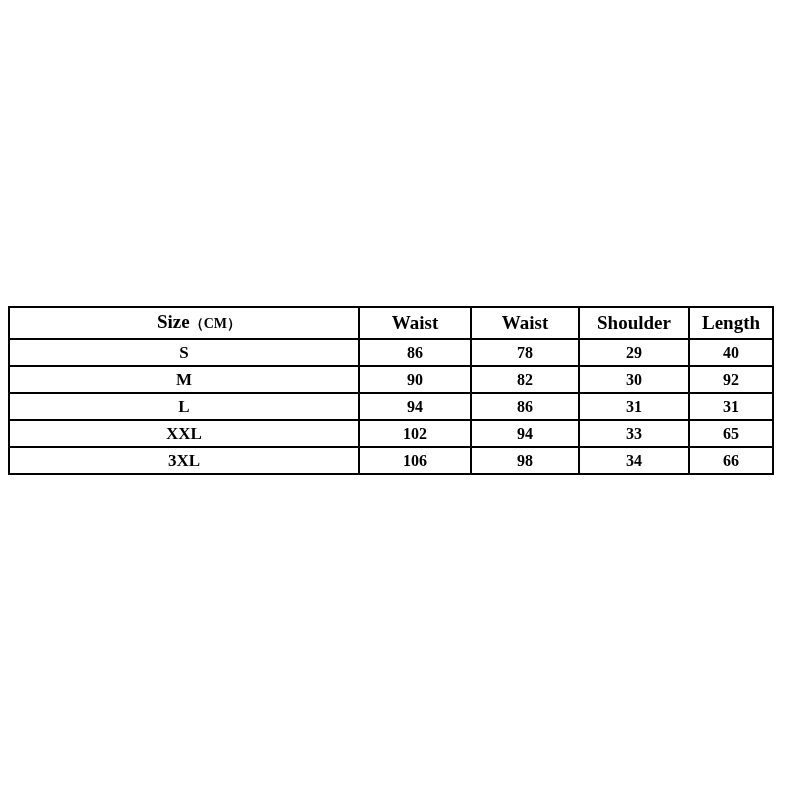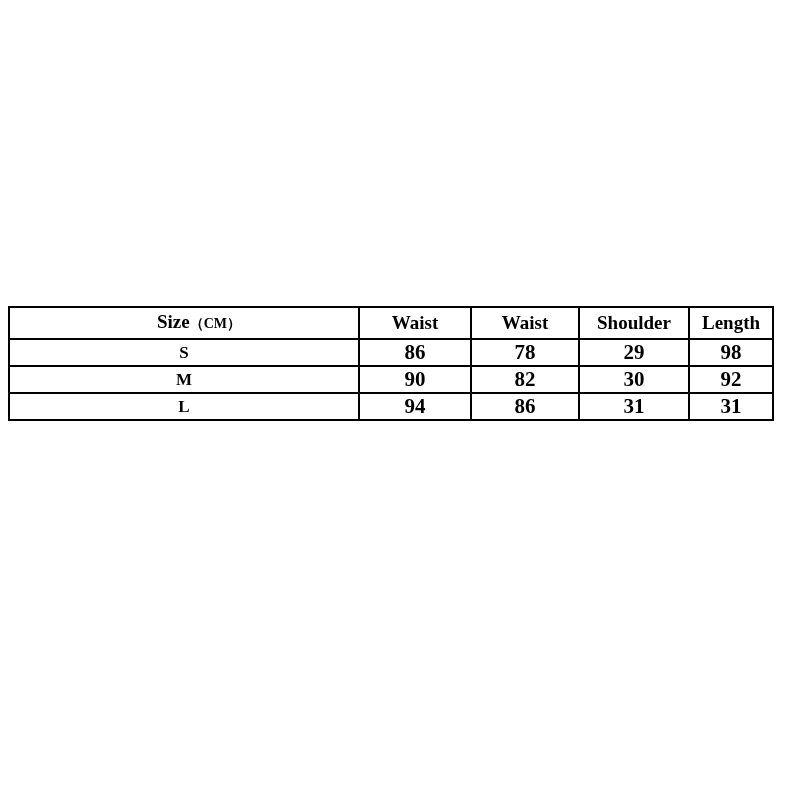--- a/index.html
+++ b/index.html
@@ -52,21 +52,21 @@
   table.size-table thead th.size-head {
     font-size: 19px;
     padding-left: 30px;
   }
   .cm-small {
     font-size: 14px;
     font-weight: bold;
     letter-spacing: 0px;
   }
   table.size-table tbody td {
-    font-size: 21px;
+    font-size: 16px;
   }
   table.size-table tbody td.label-cell {
     font-size: 17px;
   }
 </style>
 </head>
 <body>
 
 <div id="size-chart-wrap">
   <table class="size-table">
@@ -85,31 +85,45 @@
         <th>Shoulder</th>
         <th>Length</th>
       </tr>
     </thead>
     <tbody>
       <tr>
         <td class="label-cell">S</td>
         <td>86</td>
         <td>78</td>
         <td>29</td>
-        <td>98</td>
+        <td>40</td>
       </tr>
       <tr>
         <td class="label-cell">M</td>
         <td>90</td>
         <td>82</td>
         <td>30</td>
         <td>92</td>
       </tr>
       <tr>
         <td class="label-cell">L</td>
         <td>94</td>
         <td>86</td>
         <td>31</td>
         <td>31</td>
       </tr>
+      <tr>
+        <td class="label-cell">XXL</td>
+        <td>102</td>
+        <td>94</td>
+        <td>33</td>
+        <td>65</td>
+      </tr>
+      <tr>
+        <td class="label-cell">3XL</td>
+        <td>106</td>
+        <td>98</td>
+        <td>34</td>
+        <td>66</td>
+      </tr>
     </tbody>
   </table>
 </div>
 
 </body></html>

